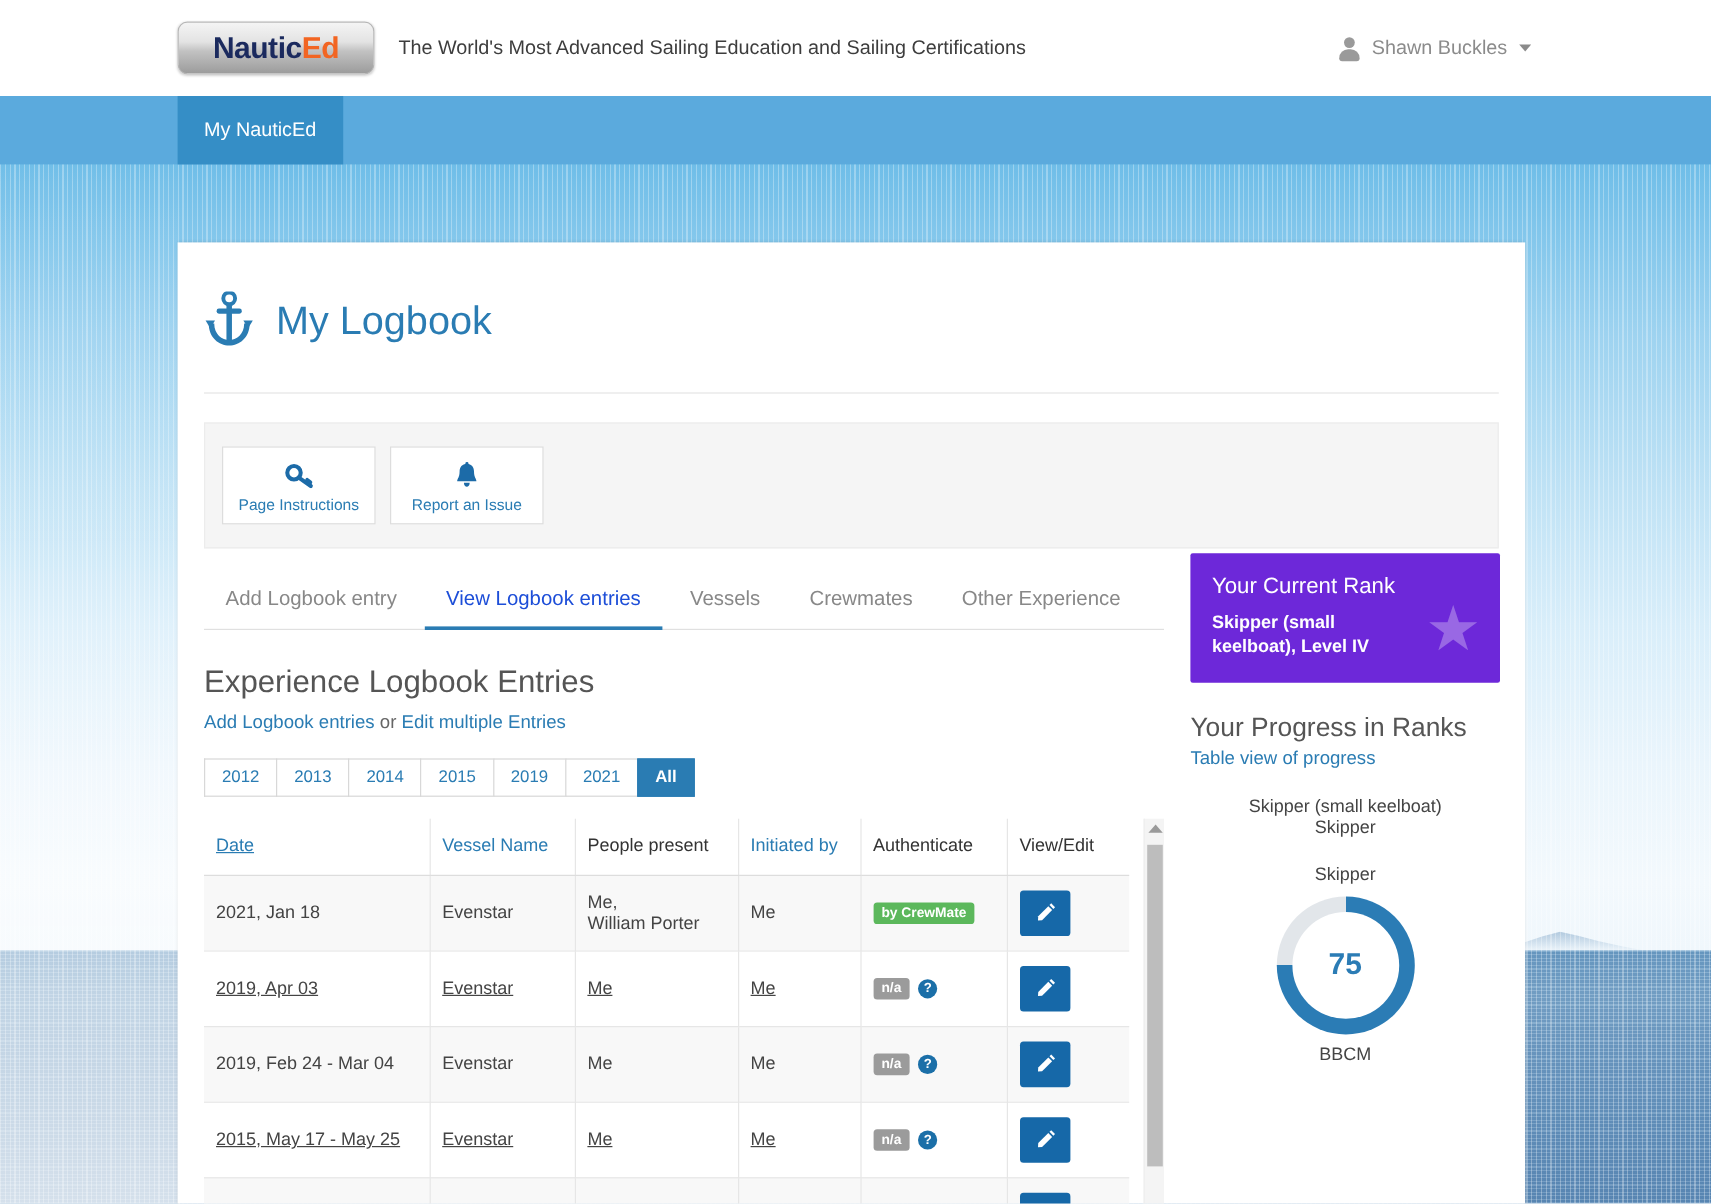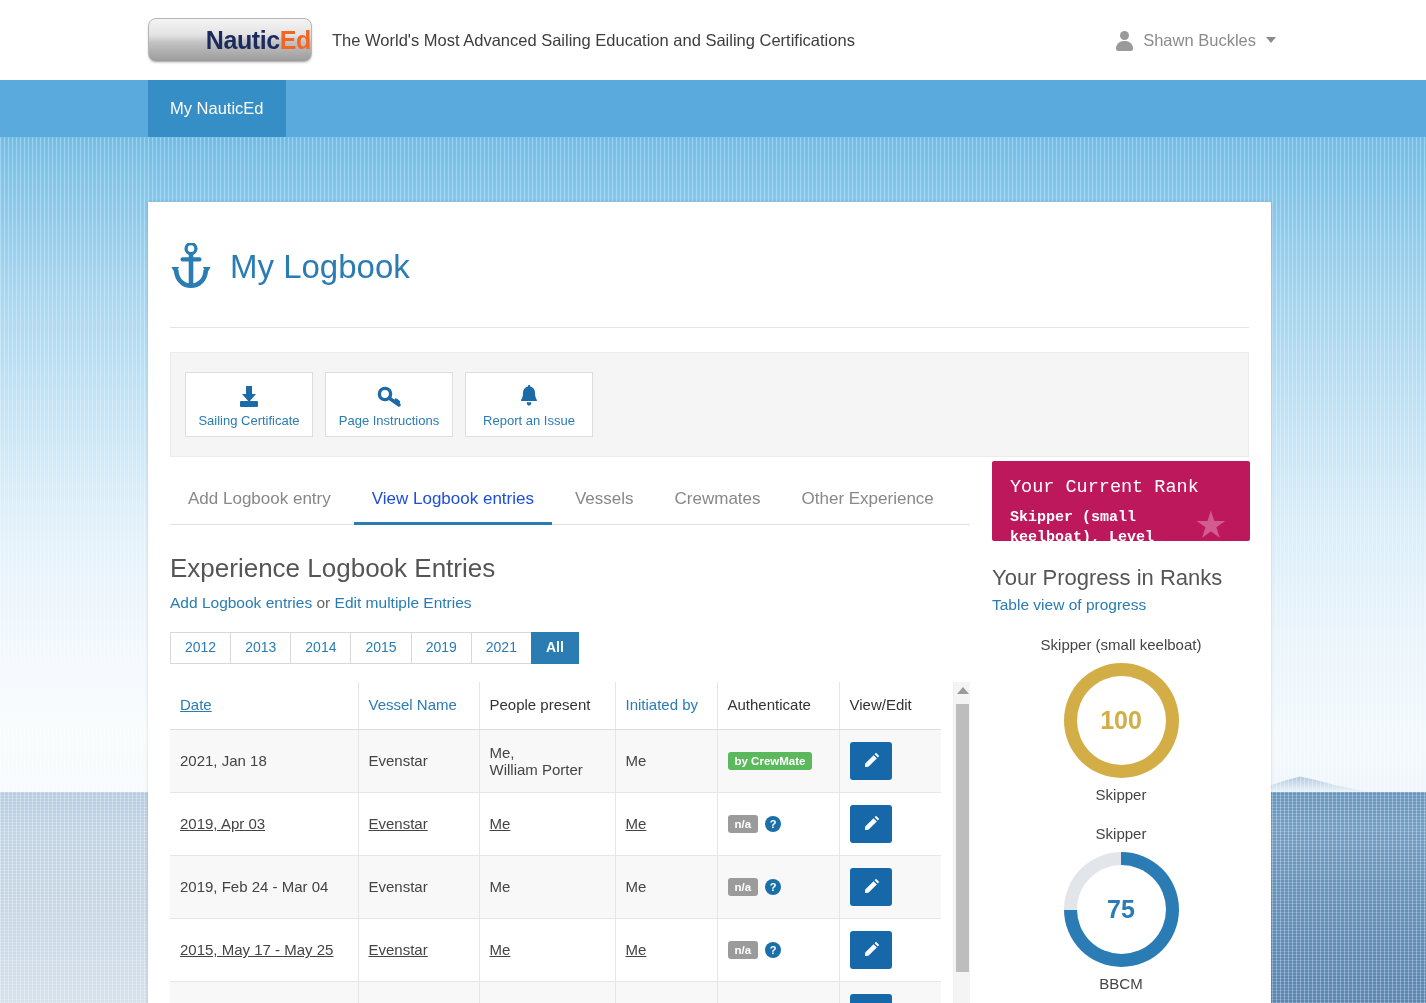--- a/index.html
+++ b/index.html
@@ -58,21 +58,21 @@
   .topbar {
     position: absolute; left: 0; top: 0; width: 100%; height: 80px;
     background: #ffffff; z-index: 5;
     display: flex; align-items: center;
   }
   .logo {
     margin-left: 148px;
     width: 164px; height: 44px; border-radius: 8px;
     background: linear-gradient(to bottom, #f4f4f4 0%, #e3e3e3 38%, #c2c2c2 56%, #9c9c9c 100%);
     border: 1px solid #b6b6b6;
-    display: flex; align-items: center; justify-content: flex-end;
+    display: flex; align-items: center; justify-content: center;
     box-shadow: 0 1px 2px rgba(0,0,0,.18);
     flex: none;
   }
   .logo-text { font-size: 25px; font-weight: bold; letter-spacing: -.4px; line-height: 1; }
   .logo-a { color: #1b2a5e; }
   .logo-b { color: #f26522; }
   .tagline {
     margin-left: 20px; font-size: 16.5px; color: #3d3d3d; white-space: nowrap;
   }
   .user-area {
@@ -233,22 +233,22 @@
     border-left: 6px solid transparent; border-right: 6px solid transparent;
     border-bottom: 7px solid #9a9a9a;
   }
   .tscroll-thumb {
     position: absolute; left: 2px; top: 22px; width: 13px; height: 268px;
     background: #bdbdbd; cursor: grab;
   }
 
   
   .rank-card {
-    background: #be185d; color: #ffffff; padding: 16px 18px 18px 18px;
-    position: relative; overflow: hidden; border-radius: 2px; height: 80px; font-family: Liberation Mono, monospace;
+    background: #6d28d9; color: #ffffff; padding: 16px 18px 18px 18px;
+    position: relative; overflow: hidden; border-radius: 2px; height: 108px;
   }
   .rank-card-title { font-size: 18.5px; margin: 0 0 10px 0; font-weight: normal; }
   .rank-card-value { font-size: 15px; font-weight: bold; line-height: 1.35; width: 150px; }
   .rank-star {
     position: absolute; right: 14px; top: 42px; width: 50px; height: 48px;
     color: rgba(255,255,255,0.30); font-size: 52px; line-height: 44px; text-align: center;
   }
   .progress-title {
     font-size: 22px; color: #555555; font-weight: normal; margin: 24px 0 0 0;
   }
@@ -305,32 +305,20 @@
         <rect x="16" y="21" width="32" height="6.5" rx="3"></rect>
         <path d="M6 40 C6 58 19 68 32 68 C45 68 58 58 58 40 L51 40 C51 54 41 61 32 61 C23 61 13 54 13 40 Z"></path>
         <polygon points="2,36 14,36 8,46"></polygon>
         <polygon points="50,36 62,36 56,46"></polygon>
       </g>
     </svg>
     <h1 class="page-title">My Logbook</h1>
   </div>
 
   <div class="toolbar">
-    <div class="tool-btn">
-      <span class="ticon">
-        <svg width="22" height="21" viewBox="0 0 22 21">
-            <g fill="#1c6ba8">
-              <rect x="8" y="0" width="6" height="9"></rect>
-              <polygon points="4,8 18,8 11,16"></polygon>
-              <rect x="2" y="15" width="18" height="6" rx="1"></rect>
-            </g>
-          </svg>
-      </span>
-      <span class="tlabel">Sailing Certificate</span>
-    </div>
     <div class="tool-btn">
       <span class="ticon">
         <svg width="24" height="21" viewBox="0 0 24 21">
             <g fill="none" stroke="#1c6ba8" stroke-width="3.4">
               <circle cx="8" cy="8" r="5.6"></circle>
               <path d="M12 12 L22 19" stroke-linecap="round"></path>
               <path d="M19 14 L21.5 16" stroke-linecap="round"></path>
             </g>
           </svg>
       </span>
@@ -475,23 +463,20 @@
         <div class="rank-card-value">Skipper (small keelboat), Level IV</div>
         <div class="rank-star">★</div>
       </div>
 
       <h3 class="progress-title">Your Progress in Ranks</h3>
       <a class="progress-link">Table view of progress</a>
 
       <div id="donuts">
           <div class="donut-block">
             <div class="donut-label">Skipper (small keelboat)</div>
-            <div class="donut" style="background: conic-gradient(rgb(211, 173, 69) 0deg, rgb(211, 173, 69) 360deg, rgb(255, 255, 255) 360deg, rgb(255, 255, 255) 360deg);">
-              <div class="donut-hole" style="color: rgb(211, 173, 69);">100</div>
-            </div>
             <div class="donut-label">Skipper</div>
           </div>
           <div class="donut-block">
             <div class="donut-label">Skipper</div>
             <div class="donut" style="background: conic-gradient(rgb(43, 124, 181) 0deg, rgb(43, 124, 181) 270deg, rgb(226, 230, 234) 270deg, rgb(226, 230, 234) 360deg); text-align: center;">
               <div class="donut-hole" style="color: rgb(43, 124, 181);">75</div>
             </div>
             <div class="donut-label">BBCM</div>
           </div>
         </div>

